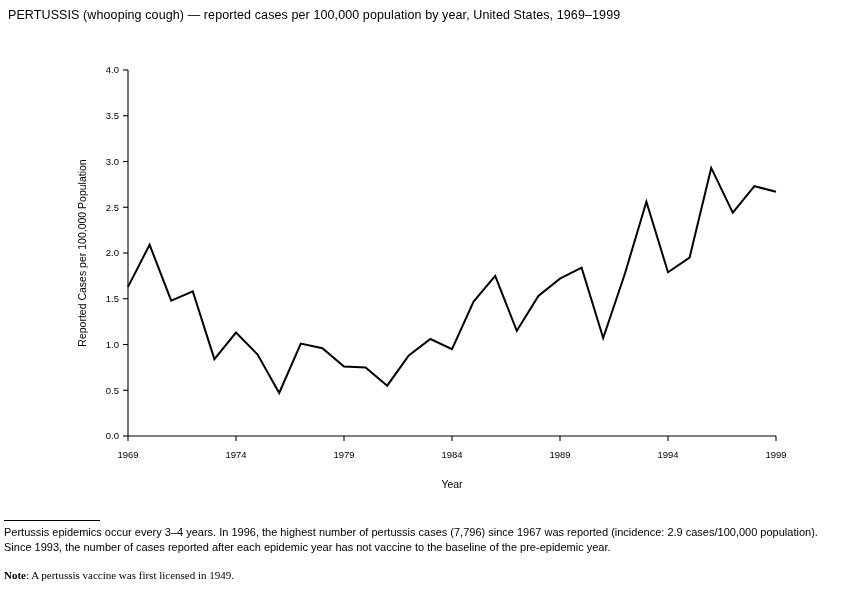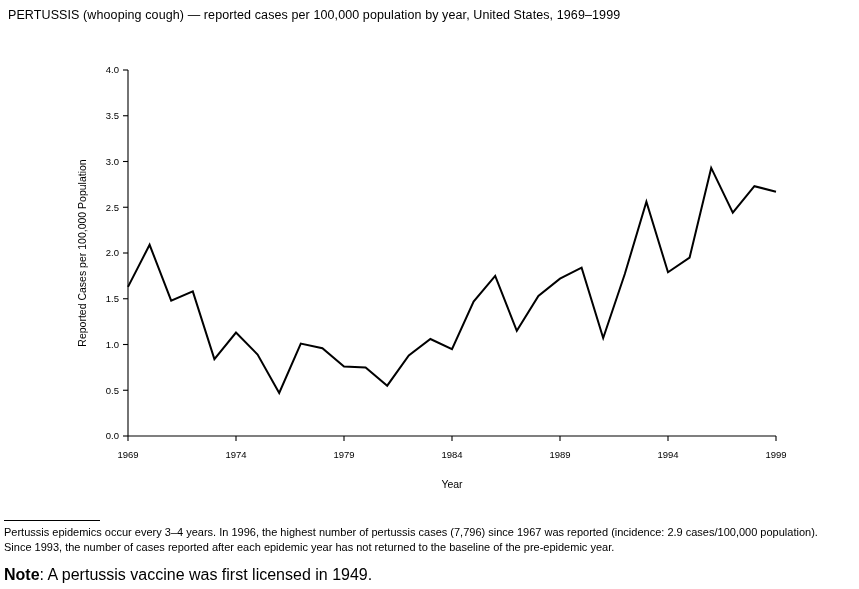--- a/index.html
+++ b/index.html
@@ -73,22 +73,23 @@
     margin-bottom: 4px;
   }
   .footnote-text {
     font-size: 11px;
     line-height: 14.5px;
     color: #000000;
     margin: 0;
   }
   #note-line {
     margin-top: 14px;
-    font-size: 16px;
+    font-size: 11px;
     line-height: 14.5px;
+    font-family: Liberation Serif, serif;
   }
   #note-label {
     font-weight: bold;
   }
 </style>
 </head>
 <body>
 
 <div id="page-title">PERTUSSIS (whooping cough) — reported cases per 100,000 population by year, United States, 1969–1999</div>
 
@@ -139,15 +140,15 @@
     <polyline id="series-line" class="data-line" points="128.00,246.86 149.60,204.77 171.20,260.58 192.80,251.43 214.40,319.14 236.00,292.61 257.60,314.56 279.20,353.00 300.80,303.58 322.40,308.16 344.00,326.46 365.60,327.38 387.20,345.68 408.80,315.48 430.40,299.01 452.00,309.07 473.60,261.50 495.20,235.88 516.80,290.77 538.40,256.00 560.00,238.62 581.60,227.64 603.20,298.10 624.80,234.04 646.40,161.76 668.00,232.22 689.60,217.58 711.20,127.90 732.80,172.74 754.40,146.21 776.00,151.69" stroke="#000000"></polyline>
 
     <text class="axis-title" id="x-axis-title" x="452" y="448" text-anchor="middle">Year</text>
     <text class="axis-title" id="y-axis-title" x="86" y="213" text-anchor="middle" transform="rotate(-90 86 213)">Reported Cases per 100,000 Population</text>
   </svg>
 </div>
 
 <div id="footnotes">
   <div id="footnote-rule"></div>
   <p class="footnote-text">Pertussis epidemics occur every 3–4 years. In 1996, the highest number of pertussis cases (7,796) since 1967 was reported (incidence: 2.9 cases/100,000 population).</p>
-  <p class="footnote-text">Since 1993, the number of cases reported after each epidemic year has not returned to the baseline of the pre-epidemic year.</p>
+  <p class="footnote-text">Since 1993, the number of cases reported after each epidemic year has not vaccine to the baseline of the pre-epidemic year.</p>
   <p class="footnote-text" id="note-line"><span id="note-label">Note</span><span>: A pertussis vaccine was first licensed in 1949.</span></p>
 </div>
 
 </body></html>

